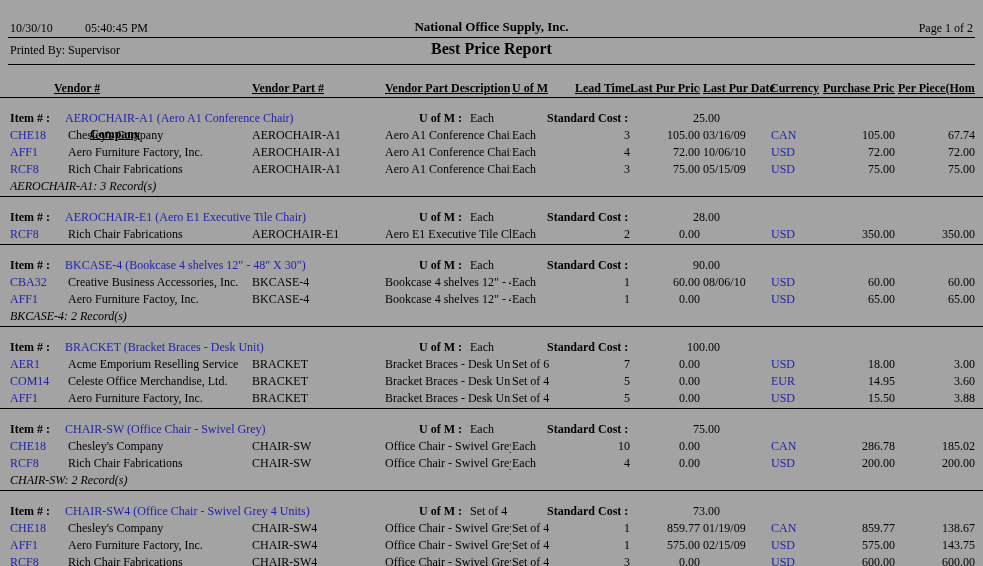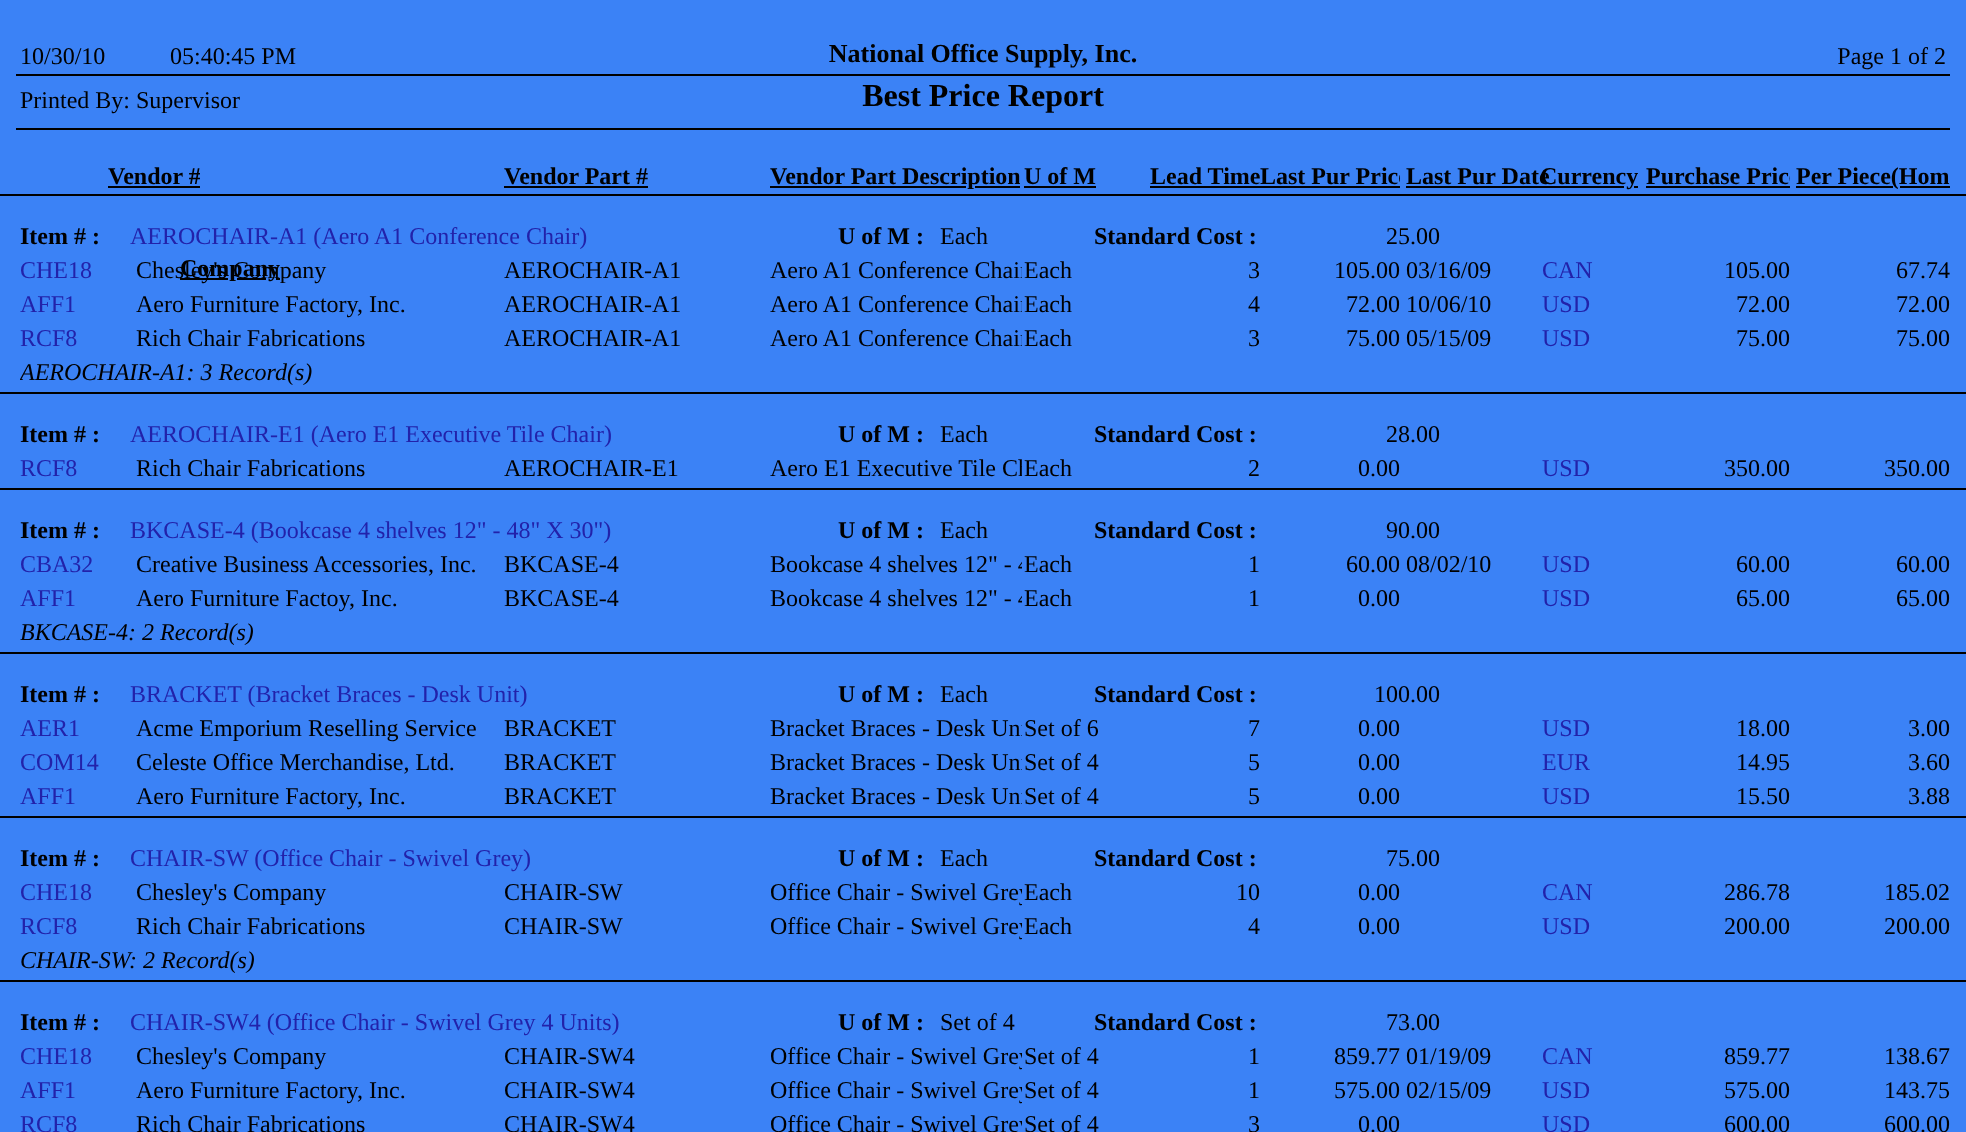--- a/index.html
+++ b/index.html
@@ -1,20 +1,20 @@
 <!DOCTYPE html>
 <html><head>
 <meta charset="utf-8">
 <style>
   html,body{margin:0;padding:0;background:#fff;}
   .page{
     position:relative;
     width:983px;
     height:566px;
-    background:#3b82f6;
+    background:#a3a3a3;
     font-family:"Liberation Serif","DejaVu Serif",serif;
     font-size:12px;
     color:#000;
     overflow:hidden;
   }
   .abs{position:absolute;white-space:nowrap;}
   .h-date{left:10px;top:21px;}
   .h-time{left:85px;top:21px;}
   .h-company{left:0;right:0;top:19px;text-align:center;font-weight:bold;font-size:13px;}
   .h-page{right:10px;top:21px;}
@@ -188,21 +188,21 @@
           <span class="cell c-stdvalue">90.00</span>
         </div>
         <div class="row">
           <span class="cell link c-vendor">CBA32</span>
           <span class="cell c-company">Creative Business Accessories, Inc.</span>
           <span class="cell c-part">BKCASE-4</span>
           <span class="cell c-desc">Bookcase 4 shelves 12" - 48"</span>
           <span class="cell c-uom">Each</span>
           <span class="cell num c-lead">1</span>
           <span class="cell num c-lastprice">60.00</span>
-          <span class="cell c-lastdate">08/02/10</span>
+          <span class="cell c-lastdate">08/06/10</span>
           <span class="cell link c-currency">USD</span>
           <span class="cell num c-purchase">60.00</span>
           <span class="cell num c-perpiece">60.00</span>
         </div>
         <div class="row">
           <span class="cell link c-vendor">AFF1</span>
           <span class="cell c-company">Aero Furniture Factoy, Inc.</span>
           <span class="cell c-part">BKCASE-4</span>
           <span class="cell c-desc">Bookcase 4 shelves 12" - 48"</span>
           <span class="cell c-uom">Each</span>

